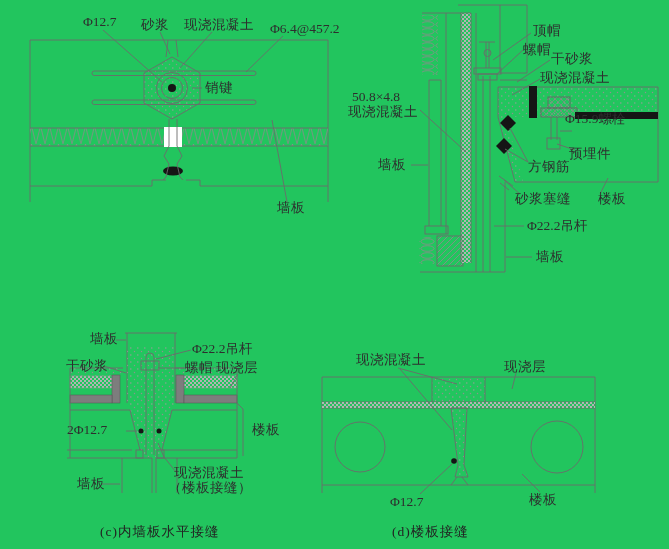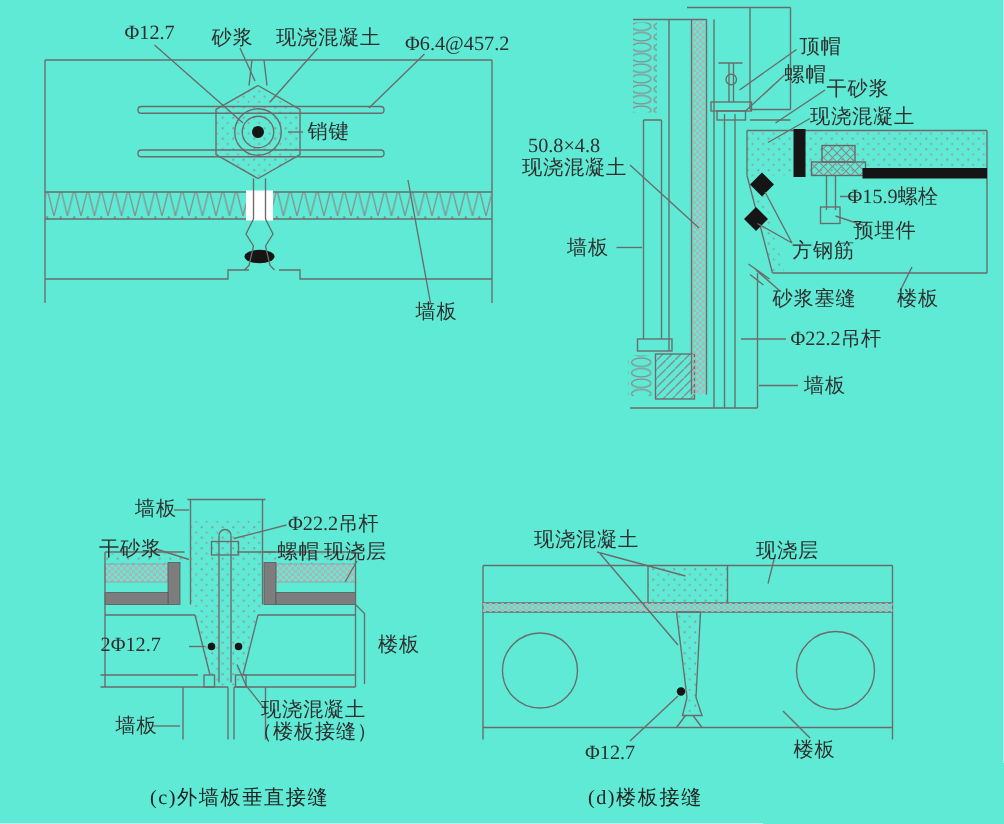--- a/index.html
+++ b/index.html
@@ -1,17 +1,17 @@
 <!DOCTYPE html>
 <html><head>
 <meta charset="utf-8">
 <style>
   html,body{margin:0;padding:0;background:#ffffff;}
   #canvas{
-    position:relative;width:669px;height:549px;background:#5eead4;overflow:hidden;
+    position:relative;width:669px;height:549px;background:#22c55e;overflow:hidden;
     font-family:"Liberation Serif", serif;
   }
   #linework{position:absolute;left:0;top:0;}
   .lbl{
     position:absolute;white-space:nowrap;color:#2e2e2e;
     font-size:13.5px;line-height:14px;letter-spacing:0.5px;
     font-family:"Liberation Serif", serif;
   }
   .cap{font-size:13.5px;letter-spacing:1px;color:#222;}
   .num{letter-spacing:0;}
@@ -204,40 +204,40 @@
 <span class="lbl num" style="left:270px;top:22px">Φ6.4@457.2</span>
 <span class="lbl" style="left:205px;top:81px">销键</span>
 <span class="lbl" style="left:277px;top:201px">墙板</span>
 
 <span class="lbl" style="left:533px;top:24px">顶帽</span>
 <span class="lbl" style="left:523px;top:43px">螺帽</span>
 <span class="lbl" style="left:551px;top:52px">干砂浆</span>
 <span class="lbl" style="left:540px;top:71px">现浇混凝土</span>
 <span class="lbl num" style="left:352px;top:90px">50.8×4.8</span>
 <span class="lbl" style="left:348px;top:105px">现浇混凝土</span>
-<span class="lbl num" style="left:565px;top:124px">Φ15.9螺栓</span>
+<span class="lbl num" style="left:565px;top:112px">Φ15.9螺栓</span>
 <span class="lbl" style="left:569px;top:147px">预埋件</span>
 <span class="lbl" style="left:528px;top:160px">方钢筋</span>
 <span class="lbl" style="left:378px;top:158px">墙板</span>
 <span class="lbl" style="left:515px;top:192px">砂浆塞缝</span>
 <span class="lbl" style="left:598px;top:192px">楼板</span>
 <span class="lbl num" style="left:527px;top:219px">Φ22.2吊杆</span>
 <span class="lbl" style="left:536px;top:250px">墙板</span>
 
 <span class="lbl" style="left:90px;top:332px">墙板</span>
 <span class="lbl num" style="left:192px;top:342px">Φ22.2吊杆</span>
 <span class="lbl" style="left:66px;top:359px">干砂浆</span>
 <span class="lbl" style="left:185px;top:361px">螺帽</span>
 <span class="lbl" style="left:216px;top:361px">现浇层</span>
 <span class="lbl num" style="left:67px;top:423px">2Φ12.7</span>
 <span class="lbl" style="left:252px;top:423px">楼板</span>
 <span class="lbl" style="left:174px;top:466px">现浇混凝土</span>
 <span class="lbl" style="left:168px;top:481px">（楼板接缝）</span>
 <span class="lbl" style="left:77px;top:477px">墙板</span>
-<span class="lbl cap" style="left:100px;top:525px">(c)外墙板垂直接缝</span>
+<span class="lbl cap" style="left:100px;top:525px">(c)内墙板水平接缝</span>
 
 <span class="lbl" style="left:356px;top:353px">现浇混凝土</span>
 <span class="lbl" style="left:504px;top:360px">现浇层</span>
 <span class="lbl num" style="left:390px;top:495px">Φ12.7</span>
 <span class="lbl" style="left:529px;top:493px">楼板</span>
 <span class="lbl cap" style="left:392px;top:525px">(d)楼板接缝</span>
 
 </div>
 
 </body></html>

